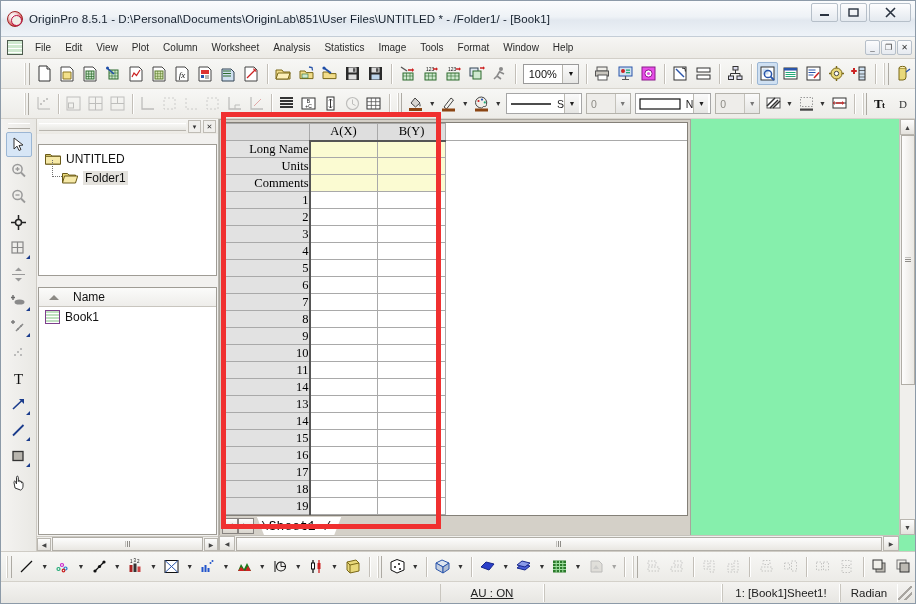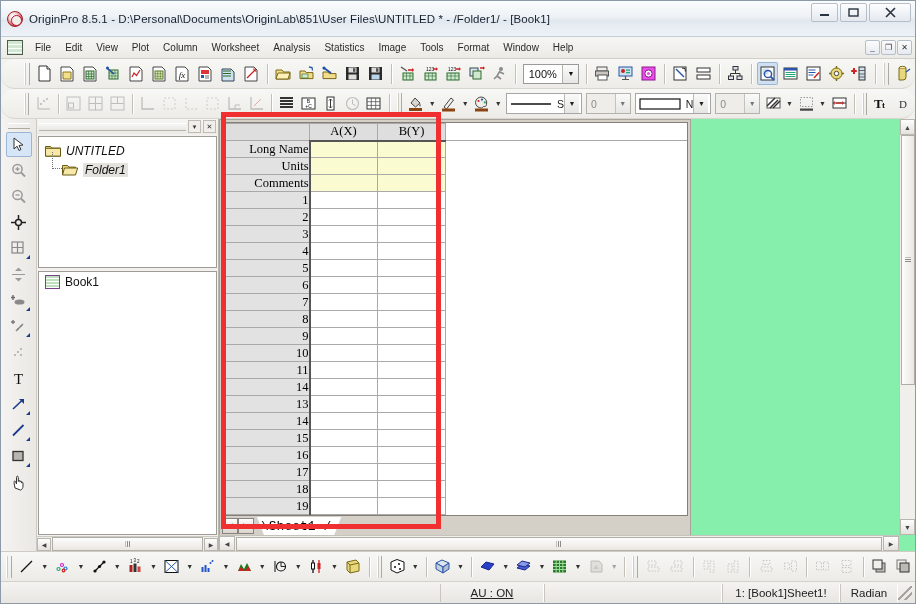--- a/index.html
+++ b/index.html
@@ -80,21 +80,20 @@
     display: flex; align-items: center; justify-content: center;
   }
 
   
   .toolbar {
     min-height: 30px; height: 30px;
     display: flex; align-items: center;
     background: linear-gradient(#f7f7f5, #edece8);
     border-bottom: 1px solid #d8d5ce;
     padding-left: 20px;
-    border-radius: 14px;
   }
   .grip {
     width: 6px; height: 22px; margin: 0 3px;
     border-left: 1px solid #fff; border-right: 1px solid #adaaa3;
     background: linear-gradient(90deg, #cdcac3 0 1px, transparent 1px);
   }
   .tsep { width: 1px; height: 20px; margin: 0 4px; background: #c3bfb8; box-shadow: 1px 0 0 #fff; }
   .tbtn {
     width: 23px; height: 23px; margin: 0 1px;
     display: flex; align-items: center; justify-content: center;
@@ -187,21 +186,21 @@
     flex: 1; height: 8px;
     border-top: 1px solid #fff; border-bottom: 1px solid #b8b5ae;
     background: linear-gradient(#f7f7f5,#e8e7e3);
   }
   .pe-btn {
     width: 13px; height: 13px; border: 1px solid #bfbcb5; background: #f0efec;
     font-size: 7px; display: flex; align-items: center; justify-content: center; color: #333;
   }
   .pe-tree {
     flex: 0 0 132px; background: #fff; border: 1px solid #9f9c95;
-    margin: 2px 1px; overflow: hidden; padding: 4px 16px 0 6px; font-style: italic;
+    margin: 10px 1px; overflow: hidden; padding: 4px 16px 0 6px;
   }
   .tree-row { display: flex; align-items: center; height: 19px; font-size: 12px; color: #111; }
   .tree-row.child { padding-left: 17px; position: relative; }
   .tree-row.child::before {
     content: ""; position: absolute; left: 7px; top: -8px;
     width: 9px; height: 16px;
     border-left: 1px dotted #707070; border-bottom: 1px dotted #707070;
   }
   .folder-icon {
     width: 16px; height: 13px; margin-right: 5px; position: relative; flex: none;
@@ -971,20 +970,24 @@
             <svg width="16" height="13" viewBox="0 0 16 13">
                 <path d="M.5 2.5h5l1.4 1.6H13.5v7H.5z" fill="#e8d87a" stroke="#6a5a18"></path>
                 <path d="M2.5 5h13.2l-2.2 7H.5z" fill="#f6e9a8" stroke="#6a5a18"></path>
               </svg>
           </span>
           <span class="sel-label">Folder1</span>
         </div>
       </div>
 
       <div class="pe-list">
+        <div class="pe-list-head">
+          <span class="sort-arrow"></span>
+          <span>Name</span>
+        </div>
         <div class="pe-list-item">
           <span class="book-icon"></span>
           <span>Book1</span>
         </div>
       </div>
 
       <div class="pe-hscroll">
         <div style="width:14px;height:13px;border:1px solid #b9b6af;background:linear-gradient(#fdfdfd,#e4e2dd);display:flex;align-items:center;justify-content:center;font-size:6px;color:#444;">◀</div>
         <div class="hthumb" style="flex:1;margin:0 1px;"></div>
         <div style="width:14px;height:13px;border:1px solid #b9b6af;background:linear-gradient(#fdfdfd,#e4e2dd);display:flex;align-items:center;justify-content:center;font-size:6px;color:#444;">▶</div>

